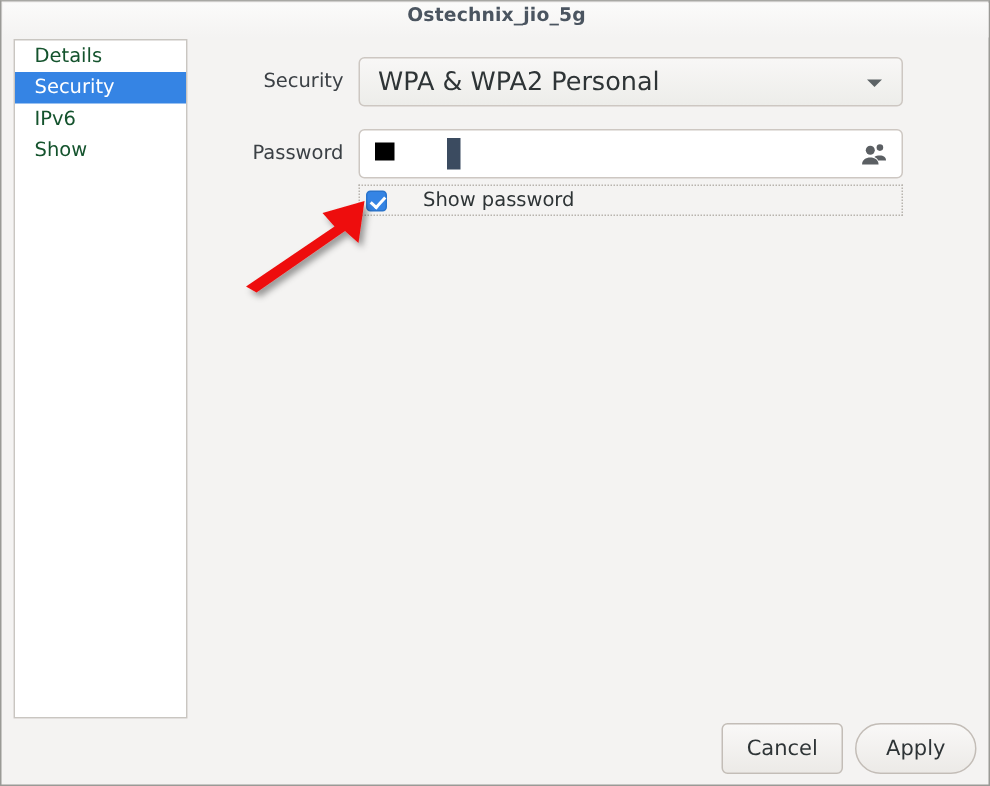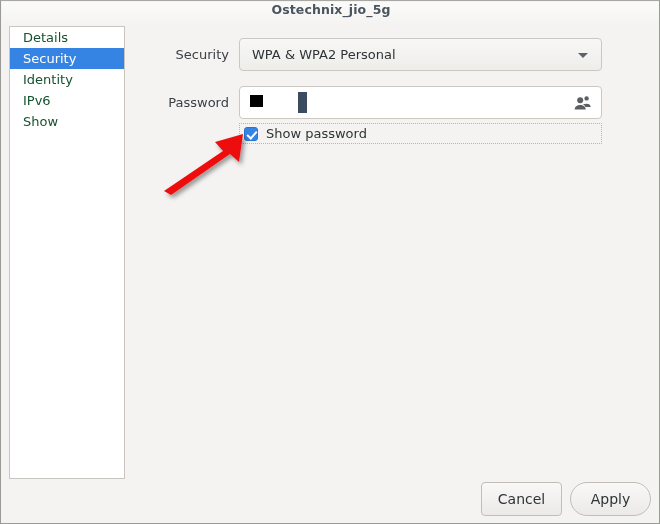--- a/index.html
+++ b/index.html
@@ -99,21 +99,21 @@
     height: 33px;
     border: 1px solid #cdc7c2;
     border-radius: 4px;
     background: linear-gradient(to bottom, #f8f7f6 0%, #ededea 100%);
     display: flex;
     align-items: center;
     cursor: default;
   }
   .combo-text {
     padding-left: 12px;
-    font-size: 13px;
+    font-size: 17px;
     color: #2e3436;
     white-space: nowrap;
   }
   .combo-arrow {
     position: absolute;
     right: 13px;
     top: 50%;
     width: 0; height: 0;
     margin-top: -2px;
     border-left: 5px solid transparent;
@@ -190,21 +190,21 @@
     position: absolute;
     left: 3.5px;
     top: 1px;
     width: 4px;
     height: 8px;
     border: solid #ffffff;
     border-width: 0 2px 2px 0;
     transform: rotate(42deg);
   }
   .checkbox-label {
-    margin-left: 8px;
+    margin-left: 24px;
     font-size: 13px;
     color: #2e3436;
     white-space: nowrap;
   }
 
   
   .annotation {
     position: absolute;
     left: 150px;
     top: 128px;
@@ -240,23 +240,20 @@
   <div class="titlebar">
     <span class="title-text">Ostechnix_jio_5g</span>
   </div>
 
   <div class="sidebar">
     <div class="nav-item">
       <span>Details</span>
     </div>
     <div class="nav-item selected">
       <span>Security</span>
-    </div>
-    <div class="nav-item">
-      <span>Identity</span>
     </div>
     <div class="nav-item">
       <span>IPv6</span>
     </div>
     <div class="nav-item">
       <span>Show</span>
     </div>
   </div>
 
   <div class="form">

